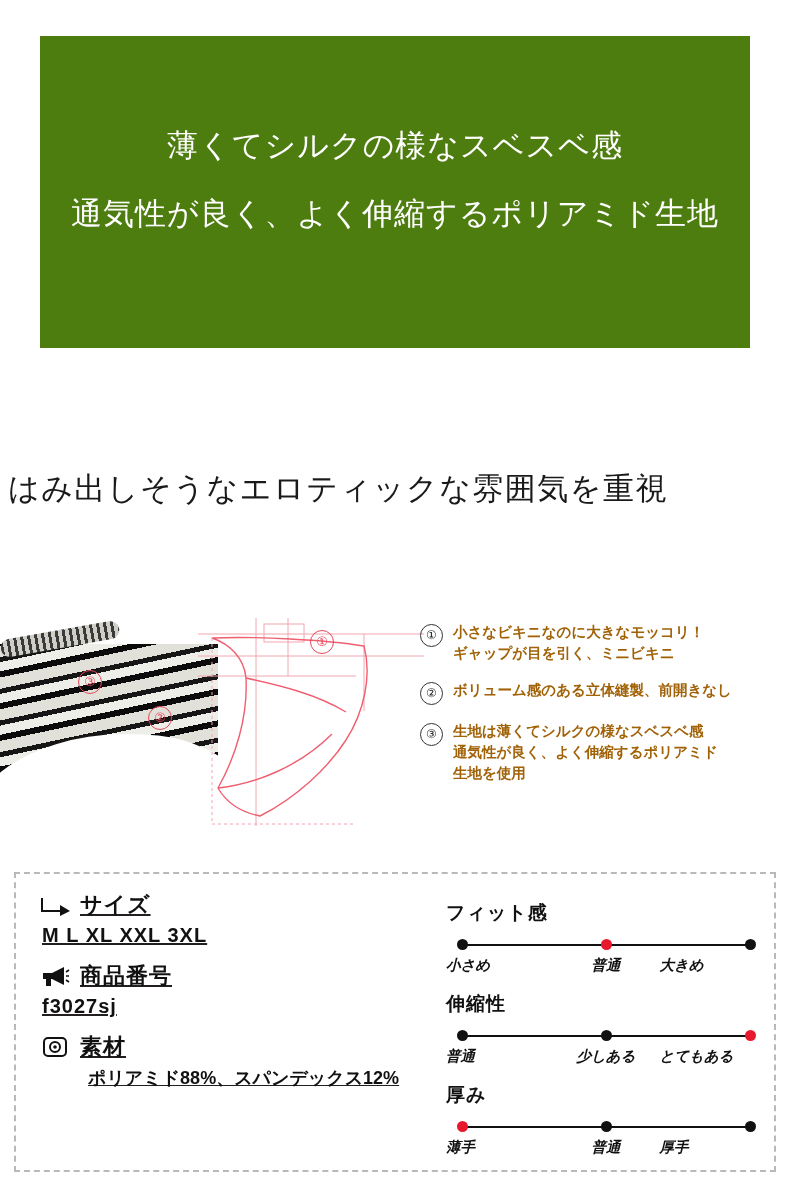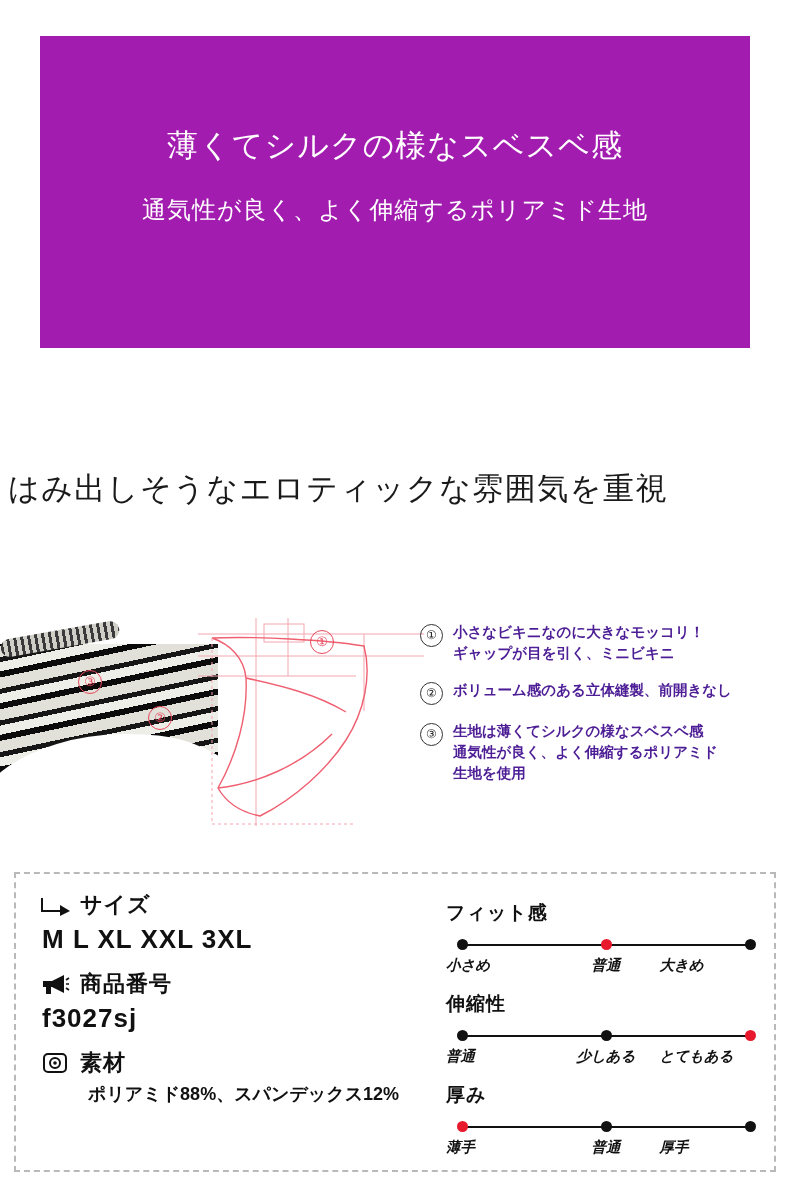--- a/index.html
+++ b/index.html
@@ -16,37 +16,37 @@
     overflow: hidden;
   }
 
   
   .hero {
     position: absolute;
     left: 40px;
     top: 36px;
     width: 710px;
     height: 312px;
-    background: #a21caf;
+    background: #4d7c0f;
     display: flex;
     flex-direction: column;
     align-items: center;
     justify-content: flex-start;
     padding-top: 90px;
     box-sizing: border-box;
   }
   .hero-line1 {
     color: #ffffff;
     font-size: 31px;
     letter-spacing: 1px;
     line-height: 1.3;
   }
   .hero-line2 {
     color: #ffffff;
-    font-size: 24px;
+    font-size: 31px;
     letter-spacing: 1px;
     line-height: 1.3;
     margin-top: 28px;
   }
 
   
   .headline {
     position: absolute;
     left: 0;
     top: 468px;
@@ -165,57 +165,57 @@
     font-size: 12px;
     line-height: 20px;
     text-align: center;
     margin-right: 10px;
     margin-top: 2px;
     color: #222;
   }
   .legend-text {
     font-size: 14.5px;
     line-height: 1.45;
-    color: #4c1d95;
+    color: #a16207;
     font-weight: bold;
   }
 
   
   .specbox {
     position: absolute;
     left: 14px;
     top: 872px;
     width: 762px;
     height: 300px;
     border: 2px dashed #b9b9b9;
     box-sizing: border-box;
   }
   .spec-left {
     position: absolute;
     left: 24px;
     top: 16px;
     width: 400px;
   }
-  .spec-row { margin-bottom: 6px; }
+  .spec-row { margin-bottom: 6px; text-decoration: underline; }
   .spec-head {
     display: flex;
     align-items: center;
     font-size: 22px;
     font-weight: bold;
     letter-spacing: 1px;
     color: #111;
   }
   .spec-head .ic {
     margin-right: 10px;
     display: inline-block;
     width: 30px;
     text-align: center;
   }
   .spec-val {
-    font-size: 26px;
+    font-size: 20px;
     font-weight: bold;
     letter-spacing: 1px;
     margin: 4px 0 14px 2px;
     color: #111;
   }
   .spec-val.small {
     font-size: 18px;
     letter-spacing: 0;
     margin-left: 48px;
   }

